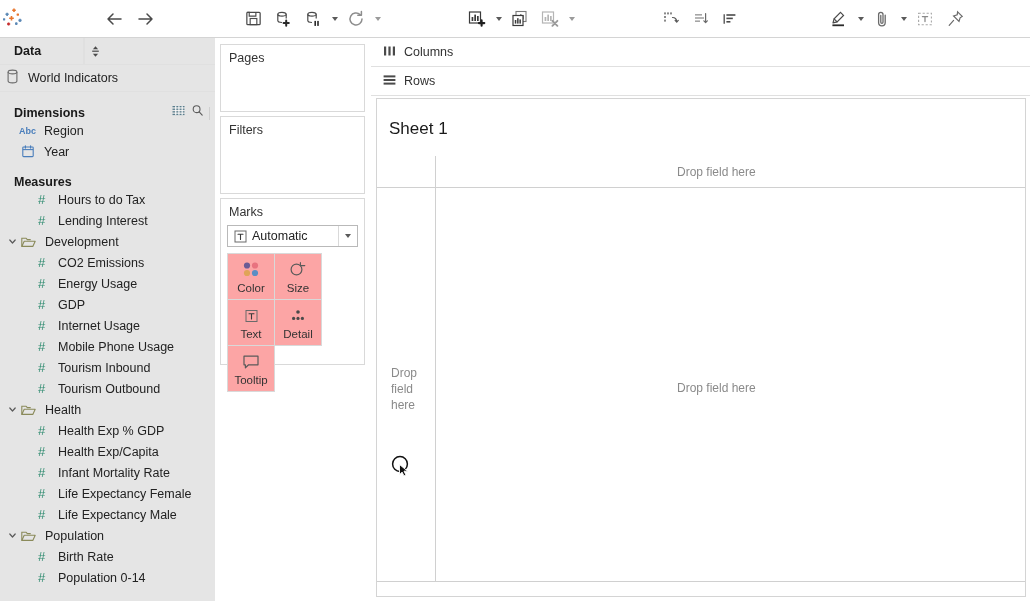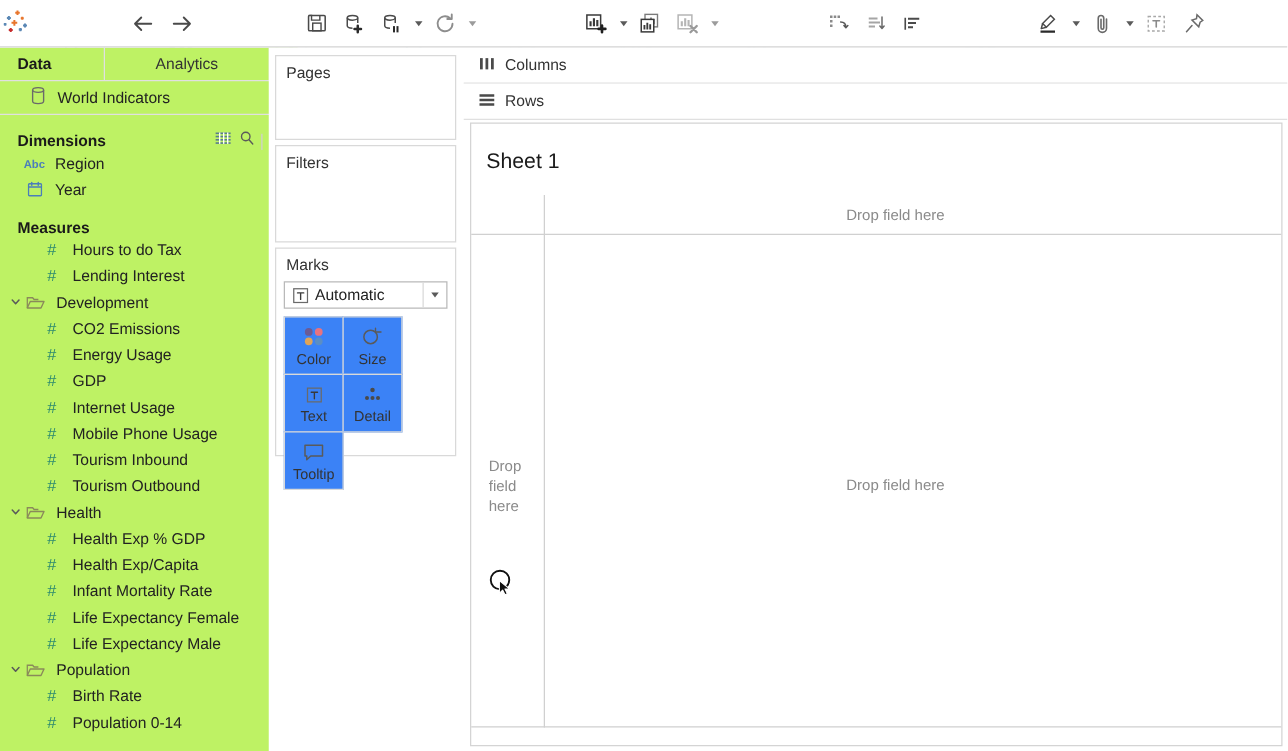--- a/index.html
+++ b/index.html
@@ -131,21 +131,21 @@
   }
   .sm-bars { display: flex; flex-direction: column; gap: 2px; width: 19px; }
   .sm-bars i { display: block; height: 3px; border-radius: 1px; }
 
   
   #data-pane {
     position: absolute;
     left: 0; top: 38px;
     width: 238px;
     height: 563px;
-    background: #bef264;
+    background: #e5e5e5;
     border-right: 1px solid #d4d4d4;
     z-index: 100;
   }
   #pane-tabs {
     height: 27px;
     display: flex;
     align-items: stretch;
     border-bottom: 1px solid #e0e0e0;
   }
   .pane-tab {
@@ -173,21 +173,21 @@
     display: flex; align-items: center; justify-content: center;
     cursor: pointer;
     border-left: 1px solid #e0e0e0;
   }
 
   #ds-row {
     height: 27px;
     display: flex;
     align-items: center;
     gap: 9px;
-    padding-left: 24px;
+    padding-left: 6px;
     border-bottom: 1px solid #e0e0e0;
     cursor: pointer;
   }
   #ds-row .nm { font-size: 12.5px; color: #222; }
 
   .sec-head {
     height: 23px;
     display: flex;
     align-items: flex-end;
     padding: 0 6px 0 14px;
@@ -276,21 +276,21 @@
   }
   .mk {
     width: 48px;
     height: 47px;
     border: 1px solid #d9d9d9;
     display: flex;
     flex-direction: column;
     align-items: center;
     justify-content: center;
     cursor: pointer;
-    background: #3b82f6;
+    background: #fca5a5;
     margin-right: -1px;
     margin-bottom: -1px;
   }
   .mk .mk-ico { height: 22px; display: flex; align-items: center; justify-content: center; }
   .mk .mk-lbl { font-size: 11.5px; color: #333; margin-top: 1px; }
 
   
   #viz-area {
     position: absolute;
     left: 371px; top: 38px;
@@ -612,23 +612,20 @@
       <span class="txt">Show Me</span>
     </div>
     <div style="width:8px"></div>
   </div>
 
   <div id="data-pane">
 
     <div id="pane-tabs">
       <div class="pane-tab active">
         <span>Data</span>
-      </div>
-      <div class="pane-tab inactive">
-        <span>Analytics</span>
       </div>
       <div id="pane-collapse">
         <svg width="11" height="13" viewBox="0 0 11 13">
           <path d="M5.5 1.2l2.6 3H2.9z" fill="#4a4a4a"></path>
           <rect x="2.2" y="5.6" width="6.6" height="1.2" fill="#4a4a4a"></rect>
           <path d="M5.5 11.8l2.6-3H2.9z" fill="#4a4a4a"></path>
         </svg>
       </div>
     </div>
 

